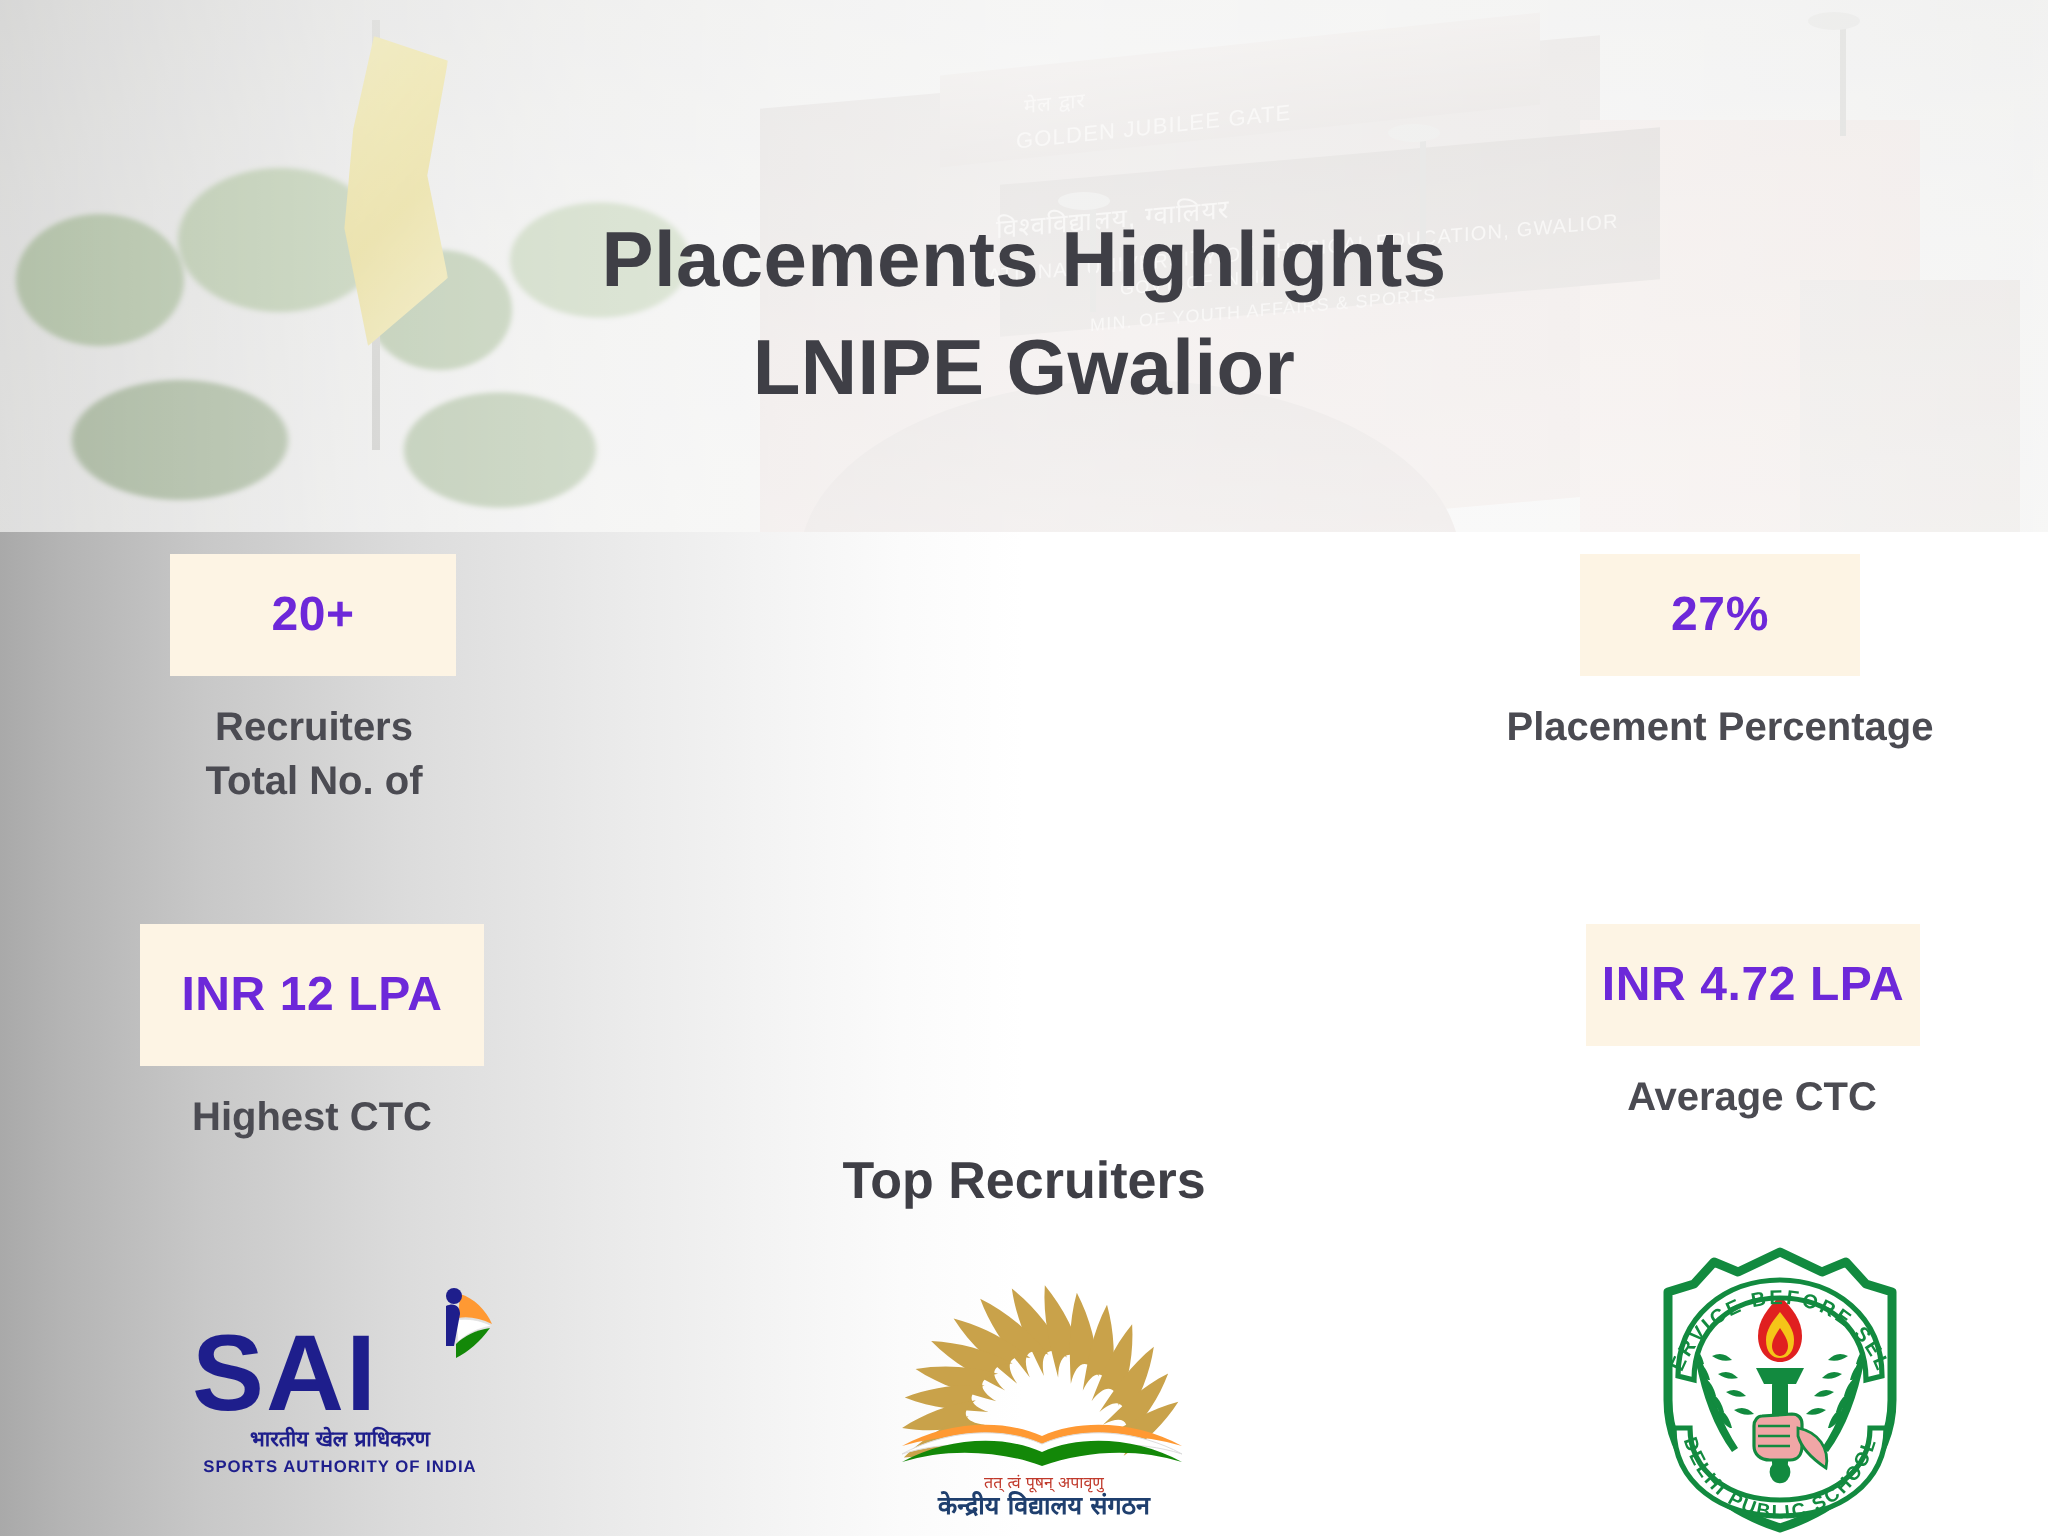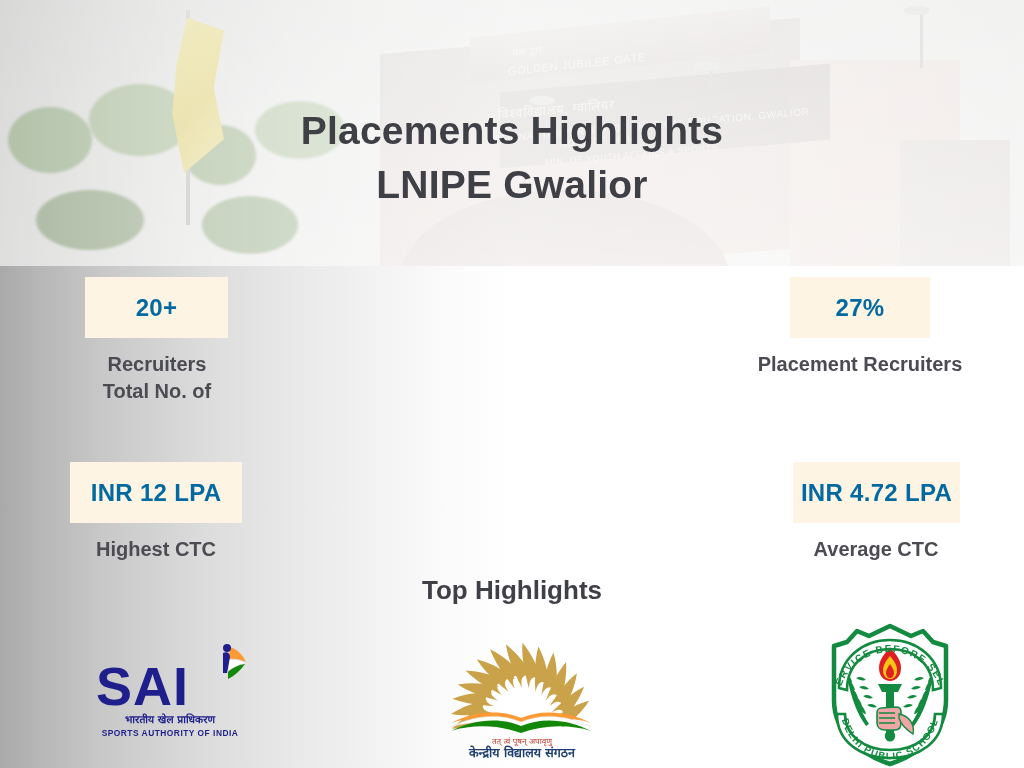--- a/index.html
+++ b/index.html
@@ -131,39 +131,39 @@
     font-size: 39px; font-weight: bold; color: #3f3f46;
     line-height: 1.38; letter-spacing: .2px;
   }
   .hero-title span { display: block; }
 
   
   .stat { position: absolute; }
   .stat-chip {
     background: #fdf4e4;
     display: flex; align-items: center; justify-content: center;
-    font-size: 24px; font-weight: bold; color: #0369a1;
+    font-size: 24px; font-weight: bold; color: #6d28d9;
     letter-spacing: .3px;
   }
   .stat-label {
     margin-top: 13px;
     font-size: 20px; font-weight: bold; color: #4b4b52;
     line-height: 1.33; text-align: center;
   }
 
   #stat-recruiters { left: 85px; top: 277px; width: 143px; }
   #stat-recruiters .stat-chip { width: 143px; height: 61px; }
   #stat-recruiters .stat-label { width: 180px; margin-left: -18px; }
 
   #stat-placement { left: 790px; top: 277px; width: 140px; }
   #stat-placement .stat-chip { width: 140px; height: 61px; }
   #stat-placement .stat-label { width: 300px; margin-left: -80px; }
 
   #stat-highest { left: 70px; top: 462px; width: 172px; }
-  #stat-highest .stat-chip { width: 172px; height: 61px; }
+  #stat-highest .stat-chip { width: 172px; height: 71px; }
   #stat-highest .stat-label { width: 200px; margin-left: -14px; text-align: center; }
 
   #stat-average { left: 793px; top: 462px; width: 167px; }
   #stat-average .stat-chip { width: 167px; height: 61px; text-align: right; }
   #stat-average .stat-label { width: 210px; margin-left: -22px; }
 
   
   .recruiters-heading {
     position: absolute; left: 0; top: 575px; width: 1024px;
     text-align: center; font-size: 26px; font-weight: bold; color: #3f3f46;
@@ -223,34 +223,34 @@
   <div class="stat" id="stat-recruiters">
     <div class="stat-chip">20+</div>
     <div class="stat-label">
       <div>Recruiters</div>
       <div>Total No. of</div>
     </div>
   </div>
 
   <div class="stat" id="stat-placement">
     <div class="stat-chip">27%</div>
-    <div class="stat-label">Placement Recruiters</div>
+    <div class="stat-label">Placement Percentage</div>
   </div>
 
   <div class="stat" id="stat-highest">
     <div class="stat-chip">INR 12 LPA</div>
     <div class="stat-label">Highest CTC</div>
   </div>
 
   <div class="stat" id="stat-average">
     <div class="stat-chip">INR 4.72 LPA</div>
     <div class="stat-label">Average CTC</div>
   </div>
 
-  <div class="recruiters-heading">Top Highlights</div>
+  <div class="recruiters-heading">Top Recruiters</div>
 
   <div class="logo-row">
 
     <div class="logo-slot" id="logo-sai">
       <svg viewBox="0 0 180 110" width="180" height="110">
 
         <g>
           <path d="M150 8 C157 10 163 16 166 23 C160 20 154 19 149 20 Z" fill="#ff9933"></path>
           <path d="M148 21 C154 20 160 21 166 24 C159 25 153 28 149 32 Z" fill="#ffffff" stroke="#e2e2e2" stroke-width="0.4"></path>
           <path d="M148 33 C152 29 158 26 165 25 C160 32 154 37 148 40 Z" fill="#138808"></path>

